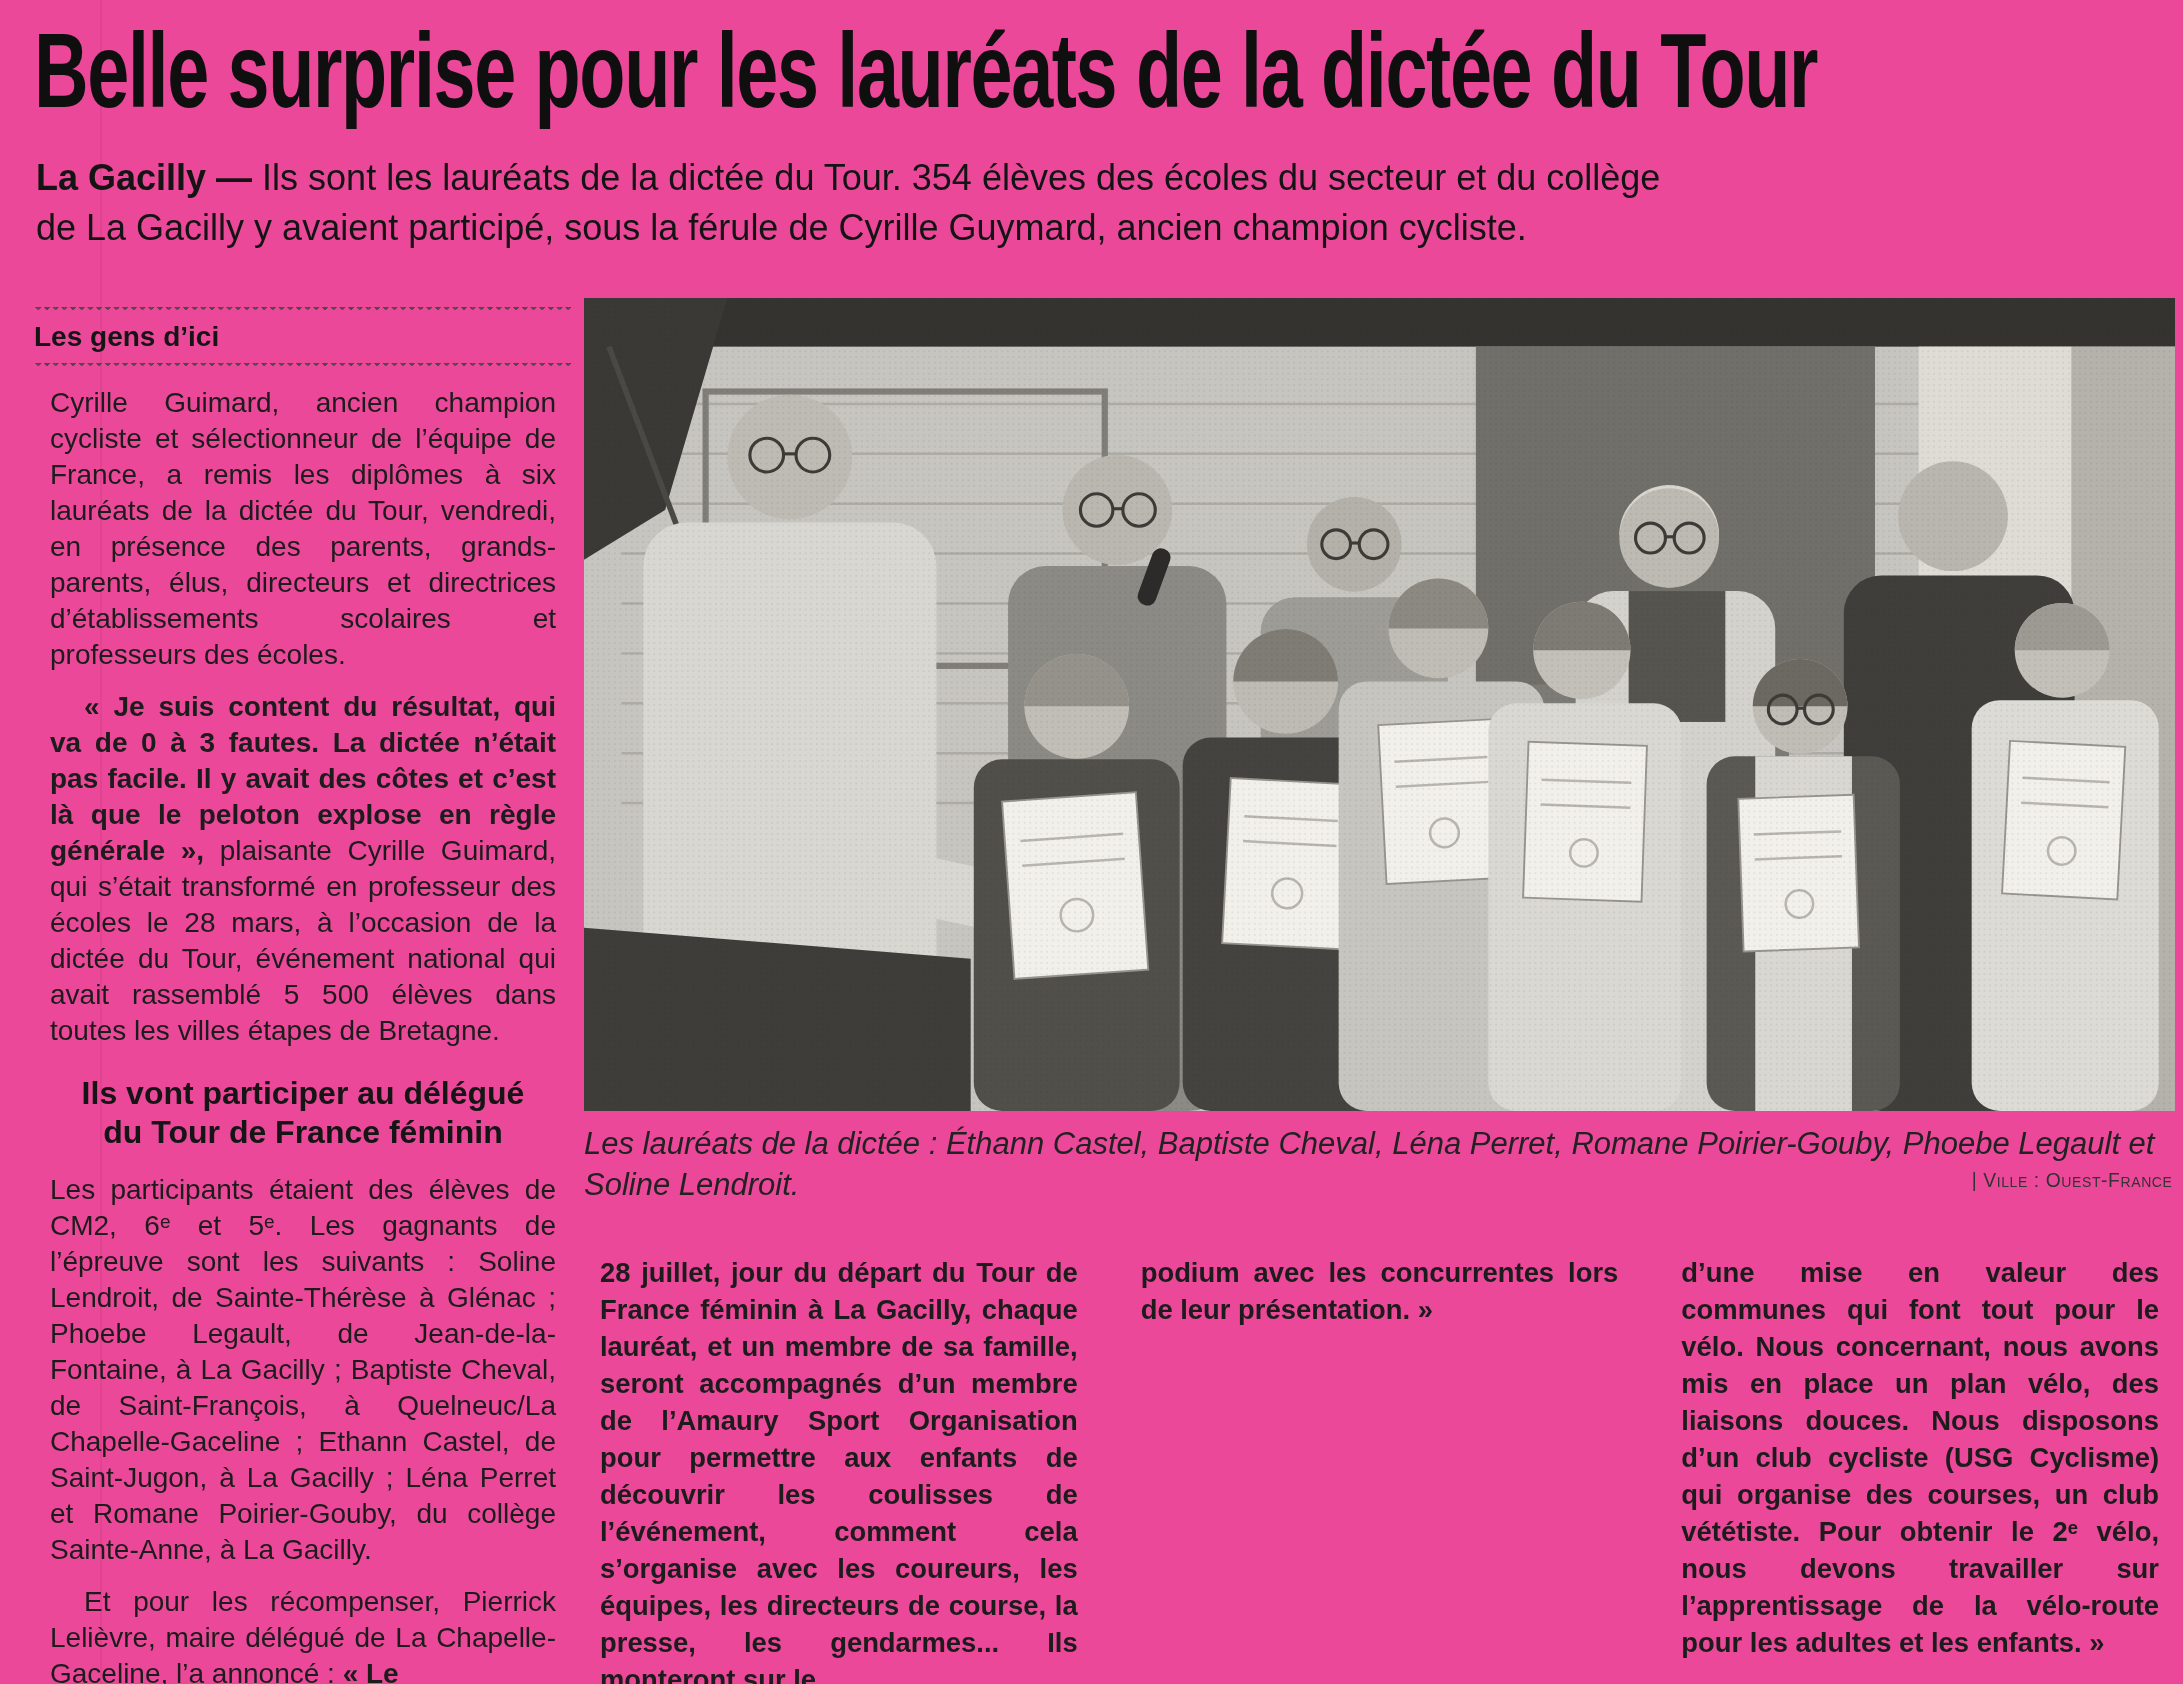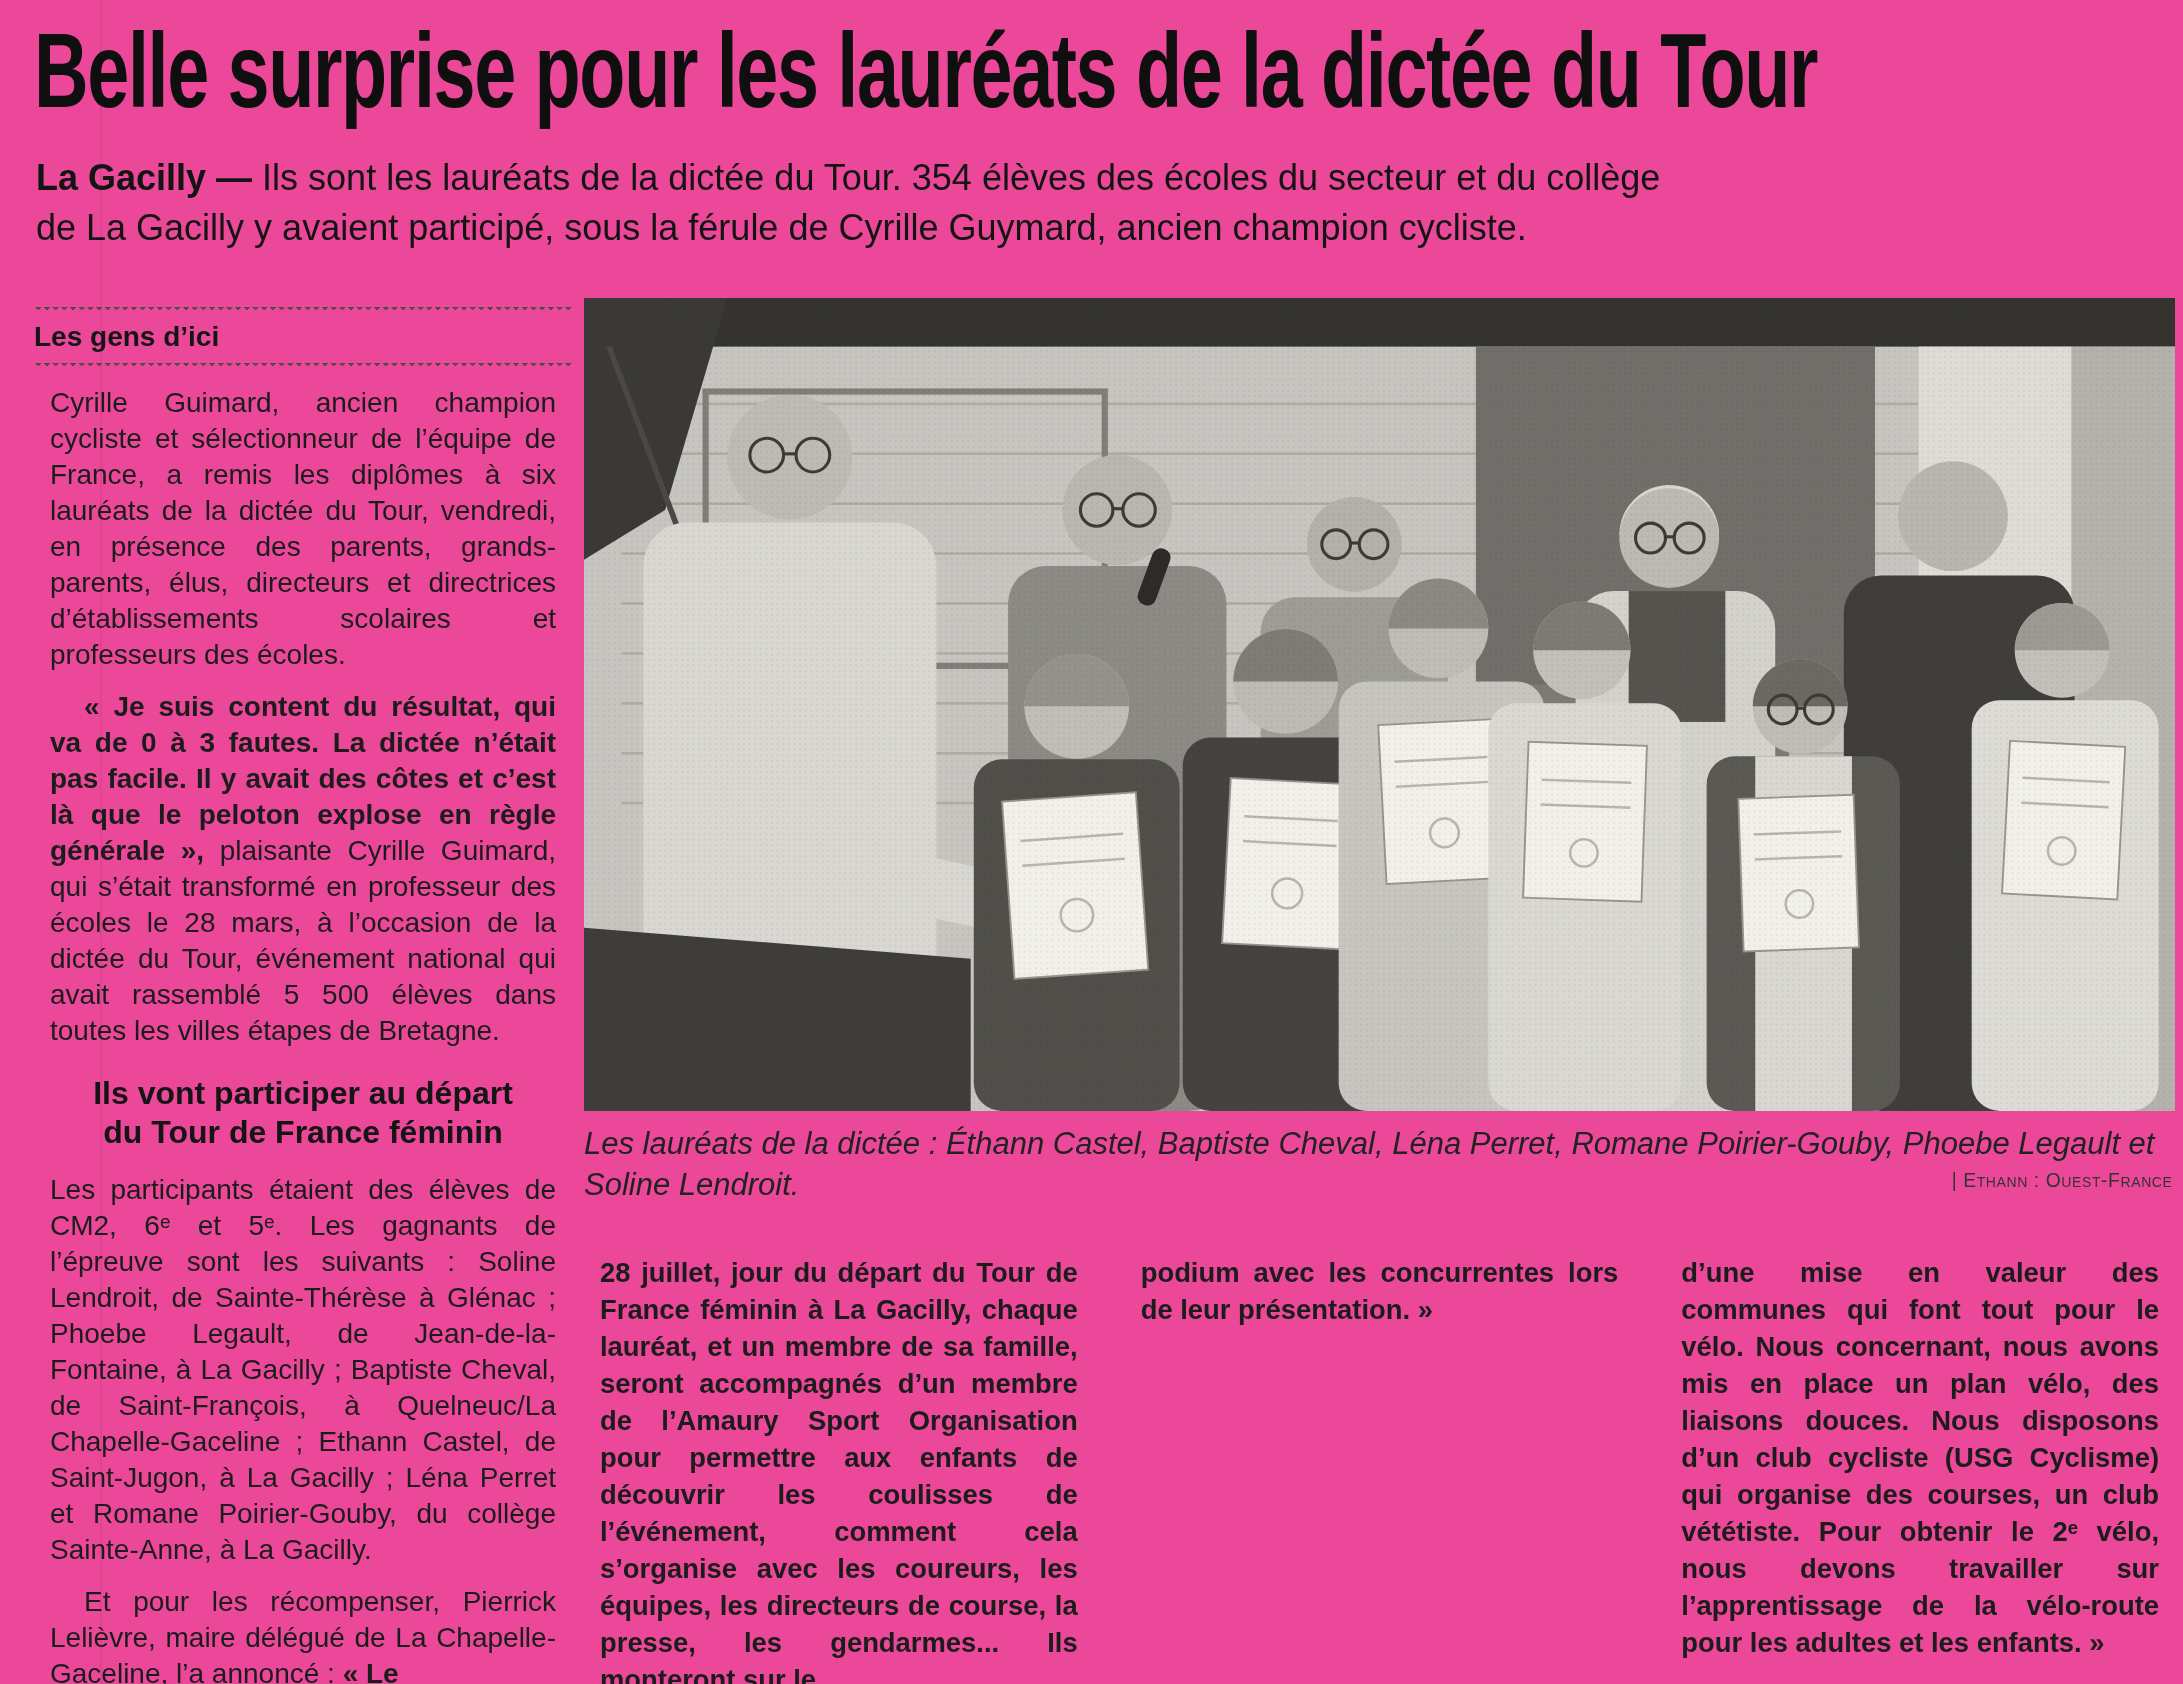--- a/index.html
+++ b/index.html
@@ -63,21 +63,21 @@
   <div class="leftcol">
     <div class="wavy"></div>
     <h2 class="section-title">Les gens d’ici</h2>
     <div class="wavy"></div>
 
     <p class="body first">Cyrille Guimard, ancien champion cycliste et sélectionneur de l’équipe de France, a remis les diplômes à six lauréats de la dictée du Tour, vendredi, en présence des parents, grands-parents, élus, directeurs et directrices d’établissements scolaires et professeurs des écoles.</p>
 
     <p class="body indent"><span class="b">« Je suis content du résultat, qui va de 0 à 3 fautes. La dictée n’était pas facile. Il y avait des côtes et c’est là que le peloton explose en règle générale »,</span><span> plaisante Cyrille Guimard, qui s’était transformé en professeur des écoles le 28 mars, à l’occasion de la dictée du Tour, événement national qui avait rassemblé 5 500 élèves dans toutes les villes étapes de Bretagne.</span></p>
 
     <h3 class="subhead">
-      <span class="shl">Ils vont participer au départ</span>
+      <span class="shl">Ils vont participer au délégué</span>
       <span class="shl">du Tour de France féminin</span>
     </h3>
 
     <p class="body">Les participants étaient des élèves de CM2, 6ᵉ et 5ᵉ. Les gagnants de l’épreuve sont les suivants : Soline Lendroit, de Sainte-Thérèse à Glénac ; Phoebe Legault, de Jean-de-la-Fontaine, à La Gacilly ; Baptiste Cheval, de Saint-François, à Quelneuc/La Chapelle-Gaceline ; Ethann Castel, de Saint-Jugon, à La Gacilly ; Léna Perret et Romane Poirier-Gouby, du collège Sainte-Anne, à La Gacilly.</p>
 
     <p class="body indent"><span>Et pour les récompenser, Pierrick Lelièvre, maire délégué de La Chapelle-Gaceline, l’a annoncé : </span><span class="b">« Le</span></p>
   </div>
 
   <figure class="photo">
     <svg viewBox="0 0 2551 1304" preserveAspectRatio="none">
@@ -225,21 +225,21 @@
         </g>
       </g>
 
       <polygon points="0,1010 620,1060 620,1304 0,1304" fill="#3e3d39"></polygon>
       <rect width="2551" height="1304" fill="url(#ht)"></rect>
     </svg>
   </figure>
 
   <div class="caption">
     <span>Les lauréats de la dictée : Éthann Castel, Baptiste Cheval, Léna Perret, Romane Poirier-Gouby, Phoebe Legault et Soline Lendroit.</span>
-    <span class="credit">| Ethann : Ouest-France</span>
+    <span class="credit">| Ville : Ouest-France</span>
   </div>
 
   <div class="cols">
     <div class="col">
       <p class="body b">28 juillet, jour du départ du Tour de France féminin à La Gacilly, chaque lauréat, et un membre de sa famille, seront accompagnés d’un membre de l’Amaury Sport Organisation pour permettre aux enfants de découvrir les coulisses de l’événement, comment cela s’organise avec les coureurs, les équipes, les directeurs de course, la presse, les gendarmes... Ils monteront sur le</p>
     </div>
     <div class="col">
       <p class="body b">podium avec les concurrentes lors de leur présentation. »</p>
     </div>
     <div class="col">

